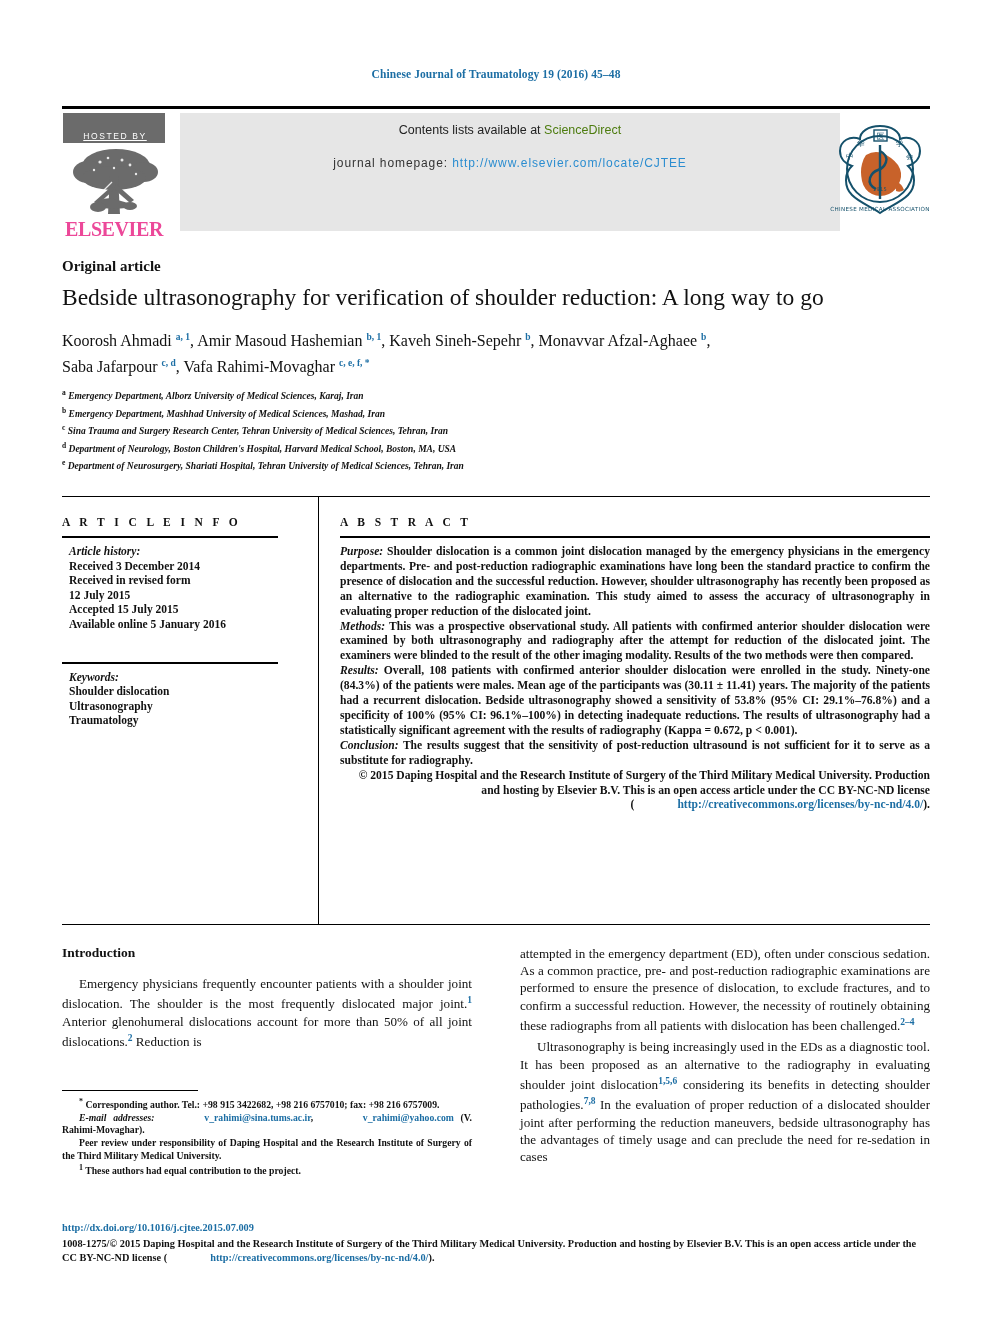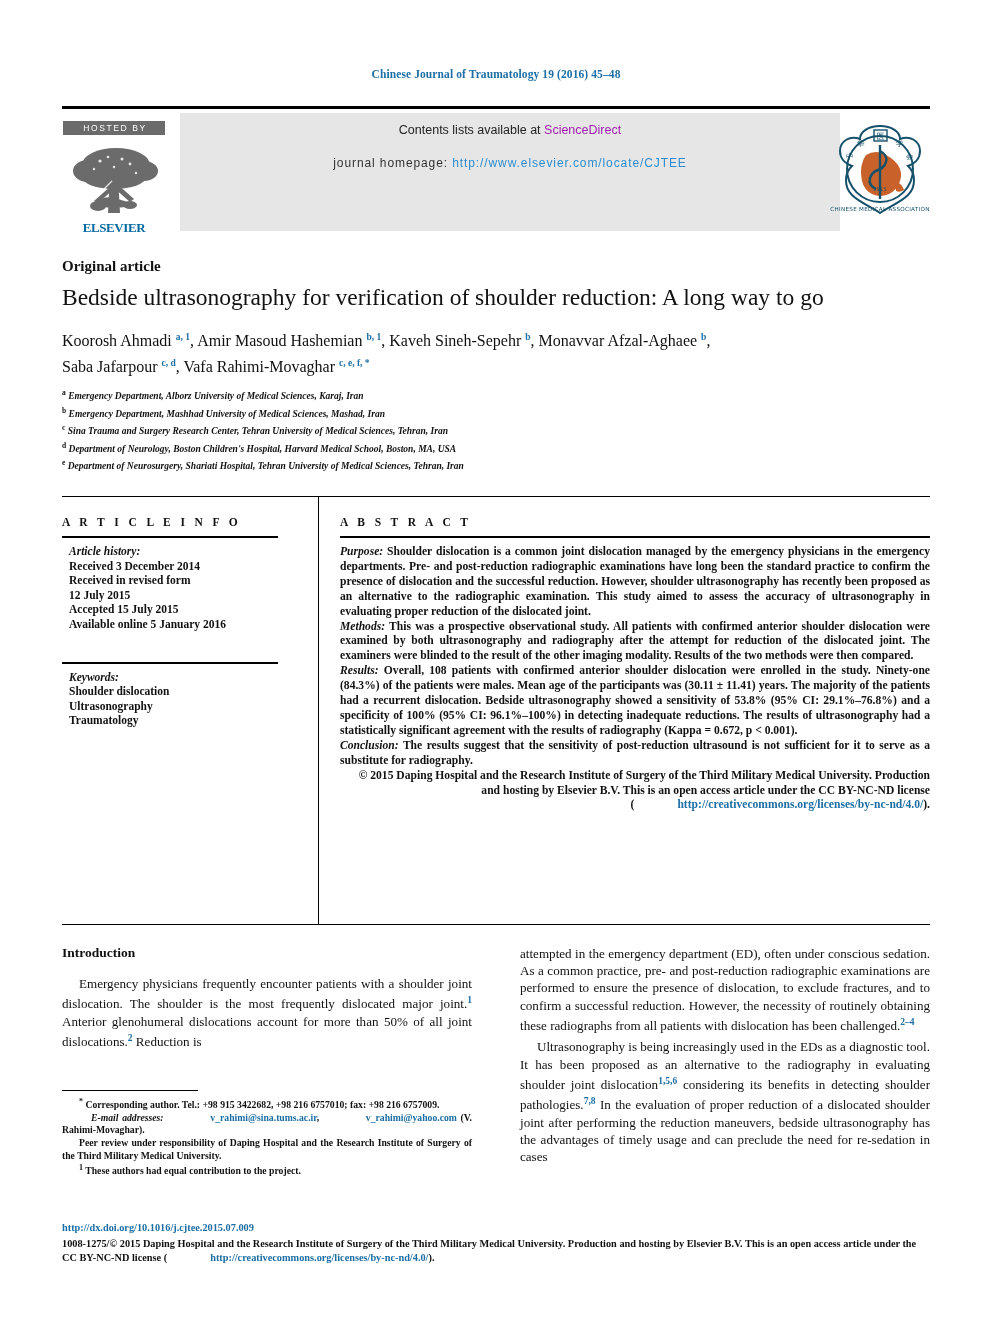--- a/index.html
+++ b/index.html
@@ -51,53 +51,54 @@
     left: 0; top: 4px;
     width: 104px;
     text-align: center;
   }
   .hosted-by {
     background: #6b6b6b;
     color: #ffffff;
     font-family: "Liberation Sans", sans-serif;
     font-size: 8.5px;
     letter-spacing: 1.6px;
-    padding: 2px 0 2px 2px;
+    padding: 18px 0 2px 2px;
     width: 100px;
-    margin: 8px auto;
+    margin: 0 auto;
+    text-decoration: underline;
   }
   .tree-logo {
     width: 100px;
     height: 76px;
     margin: 1px auto 0;
     display: block;
   }
   .elsevier-word {
     font-family: "Liberation Serif", serif;
     font-weight: bold;
-    font-size: 13px;
-    color: #0369a1;
+    font-size: 20px;
+    color: #ec4899;
     letter-spacing: -0.4px;
     line-height: 18px;
   }
   .center-band {
     position: absolute;
     left: 118px; top: 4px;
     width: 660px; height: 118px;
     background: #e6e6e6;
     text-align: center;
   }
   .contents-line {
     font-family: "Liberation Sans", sans-serif;
     font-size: 12.5px;
     color: #222;
     padding-top: 10px;
   }
   .contents-line .sd {
-    color: #a21caf;
+    color: #4d7c0f;
   }
   .journal-name {
     font-family: "Liberation Serif", serif;
     font-size: 28px;
     color: #111;
     margin-top: 16px;
     letter-spacing: 0.2px;
   }
   .homepage-line {
     font-family: "Liberation Sans", sans-serif;
@@ -277,21 +278,21 @@
     position: absolute;
     left: 62px; top: 1096px;
     width: 410px;
     font-size: 9.7px;
     font-weight: bold;
     line-height: 12.6px;
     color: #111;
     text-align: justify;
   }
   .footnotes p { margin: 0; }
-  .footnotes .it { font-style: italic; margin-left: 12px; }
+  .footnotes .it { font-style: italic; }
   .fn-mark {
     font-size: 8px;
     vertical-align: super;
   }
 
   
   .doi {
     position: absolute;
     left: 62px; top: 1222px;
     font-size: 10.3px;

